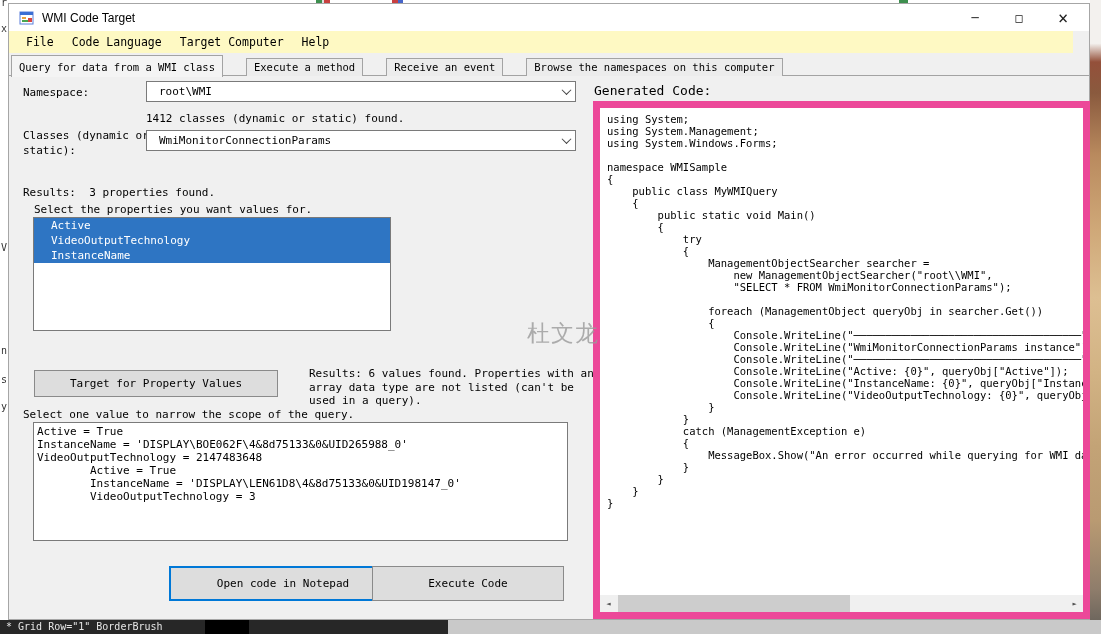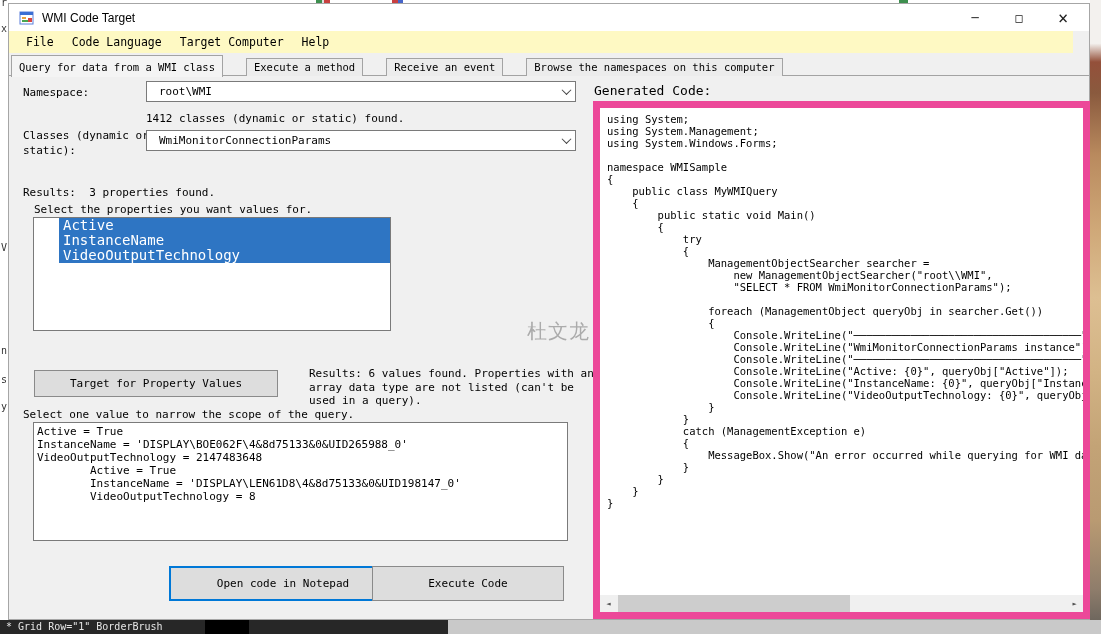--- a/index.html
+++ b/index.html
@@ -51,42 +51,42 @@
   
   .lbl { position:absolute; font-size:11px; line-height:15px; white-space:pre; z-index:2; }
   .wrap-lbl { white-space:normal; }
   .combo { position:absolute; height:21px; background:#fff; border:1px solid #7a7a7a;
     display:flex; align-items:center; z-index:2;padding-left:8px; }
   .combo-value { font-size:11px; padding-left:4px; white-space:pre; flex:1; }
   .combo-arrow { width:18px; height:100%; display:flex; align-items:center; justify-content:center; }
   .combo-arrow::after { content:""; width:6px; height:6px; border-left:1px solid #444;
     border-bottom:1px solid #444; transform:rotate(-45deg) translate(1px,-1px); }
   .listbox { position:absolute; background:#fff; border:1px solid #7a7a7a; overflow:hidden; z-index:2; }
-  .lb-row { font-size:14px; line-height:15px; padding-left:4px; white-space:pre;margin-left:25px; }
+  .lb-row { font-size:11px; line-height:15px; padding-left:17px; white-space:pre; }
   .lb-row.selected { background:#2e75c3; color:#fff; }
   .vrow { font-size:11px; line-height:13px; padding-left:3px; white-space:pre; }
   .listbox.values { padding-top:2px; }
   .btn { position:absolute; background:#dddddd; border:1px solid #8a8a8a; font-size:11px;
     display:flex; align-items:center; justify-content:center; white-space:pre; z-index:2; cursor:default; }
   .btn.focus { border:2px solid #0078d7; }
 
   
   .gen-label { position:absolute; left:585px; top:79px; font-size:13px; z-index:2; }
   .codebox { position:absolute; left:584px; top:97px; width:497px; height:518px;
     background:#fff; border:7px solid #ec4899; z-index:2; }
   .code { position:absolute; left:0; top:0; right:0; bottom:17px; overflow:hidden;
     font-family:"DejaVu Sans Mono", monospace; font-size:10.5px; line-height:12px;
     padding:5px 0 0 7px; white-space:pre; }
   .hscroll { position:absolute; left:0; right:0; bottom:0; height:17px; background:#f0f0f0; }
   .scroll-btn { position:absolute; top:0; width:17px; height:17px; display:flex; align-items:center;
     justify-content:center; font-size:7px; color:#555; }
   .scroll-btn.left { left:0; } .scroll-btn.right { right:0; }
   .scroll-thumb { position:absolute; left:18px; top:0; width:232px; height:17px; background:#cdcdcd; }
 
-  .watermark { position:absolute; left:518px; top:314px; font-size:20px; color:#9b9b9b;
+  .watermark { position:absolute; left:518px; top:314px; font-size:23px; color:#9b9b9b;
     opacity:.8; letter-spacing:1px; z-index:5; font-family:Liberation Mono, monospace; }
 </style>
 </head>
 <body>
 
 <div class="screen">
 
   <div class="wallpaper-strip"></div>
   <span class="edge-letter" style="top:-2px">r</span>
   <span class="edge-letter" style="top:24px">x</span>
@@ -147,37 +147,37 @@
     <div class="combo" style="left:137px;top:126px;width:430px">
       <span class="combo-value">WmiMonitorConnectionParams</span>
       <span class="combo-arrow"></span>
     </div>
 
     <span class="lbl" style="left:14px;top:181px">Results:  3 properties found.</span>
     <span class="lbl" style="left:25px;top:198px">Select the properties you want values for.</span>
 
     <div class="listbox" style="left:24px;top:213px;width:358px;height:114px">
       <div class="lb-row selected">Active</div>
+      <div class="lb-row selected">VideoOutputTechnology</div>
       <div class="lb-row selected">InstanceName</div>
-      <div class="lb-row selected">VideoOutputTechnology</div>
     </div>
 
     <span class="watermark">杜文龙</span>
 
     <div class="btn" style="left:25px;top:366px;width:244px;height:27px">Target for Property Values</div>
     <span class="lbl wrap-lbl" style="left:300px;top:363px;width:296px;line-height:13.5px">Results:  6 values found. Properties with an array data type are not listed (can't be used in a query).</span>
     <span class="lbl" style="left:14px;top:403px">Select one value to narrow the scope of the query.</span>
 
     <div class="listbox values" style="left:24px;top:418px;width:535px;height:119px">
       <div class="vrow">Active = True</div>
       <div class="vrow">InstanceName = 'DISPLAY\BOE062F\4&amp;8d75133&amp;0&amp;UID265988_0'</div>
       <div class="vrow">VideoOutputTechnology = 2147483648</div>
       <div class="vrow">        Active = True</div>
       <div class="vrow">        InstanceName = 'DISPLAY\LEN61D8\4&amp;8d75133&amp;0&amp;UID198147_0'</div>
-      <div class="vrow">        VideoOutputTechnology = 8</div>
+      <div class="vrow">        VideoOutputTechnology = 3</div>
     </div>
 
     <div class="btn focus" style="left:160px;top:562px;width:228px;height:35px">Open code in Notepad</div>
     <div class="btn" style="left:363px;top:562px;width:192px;height:35px">Execute Code</div>
 
     <span class="gen-label">Generated Code:</span>
     <div class="codebox">
       <pre class="code">using System;
 using System.Management;
 using System.Windows.Forms;

